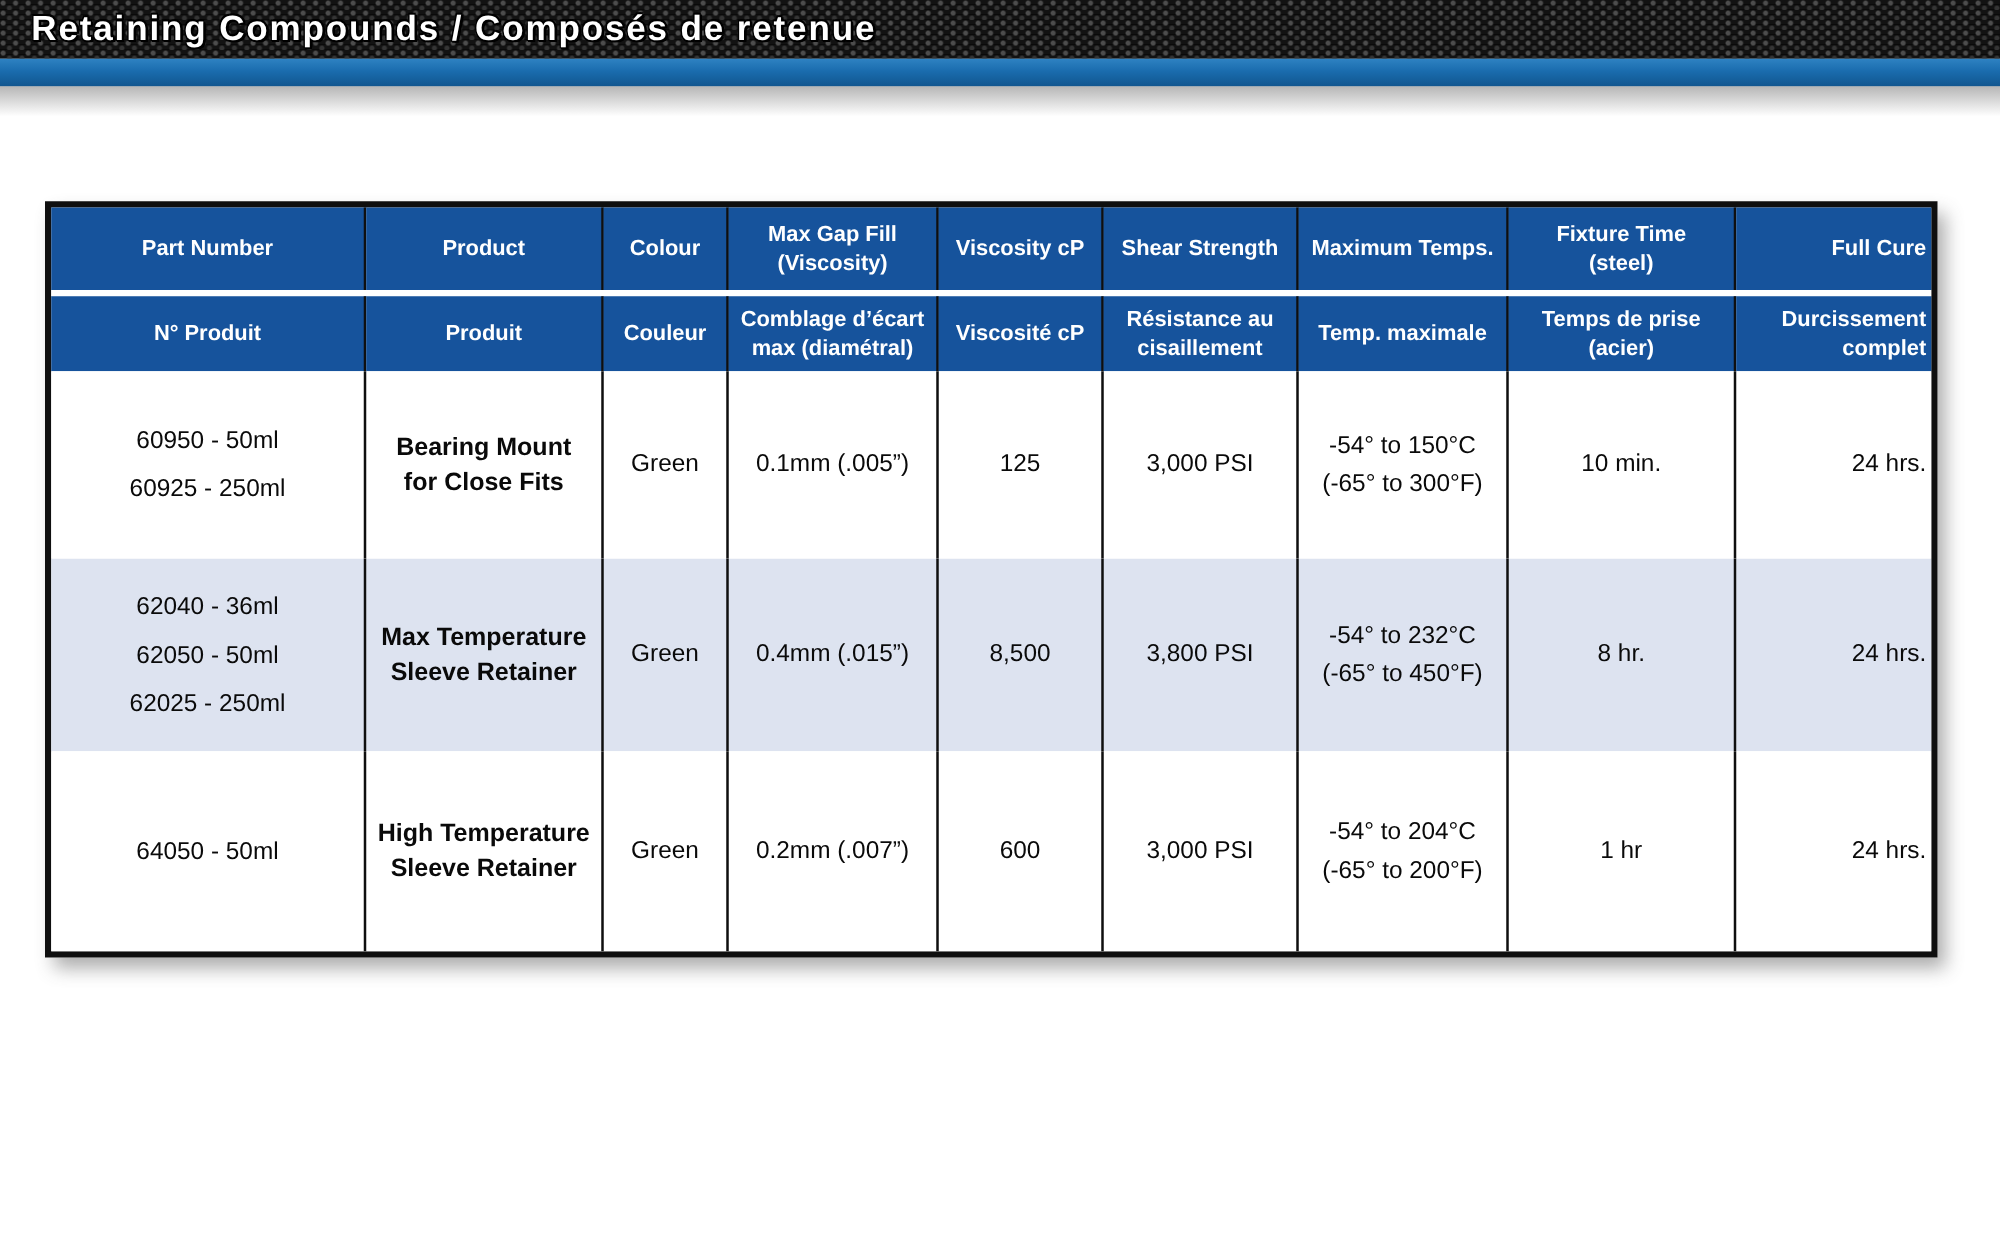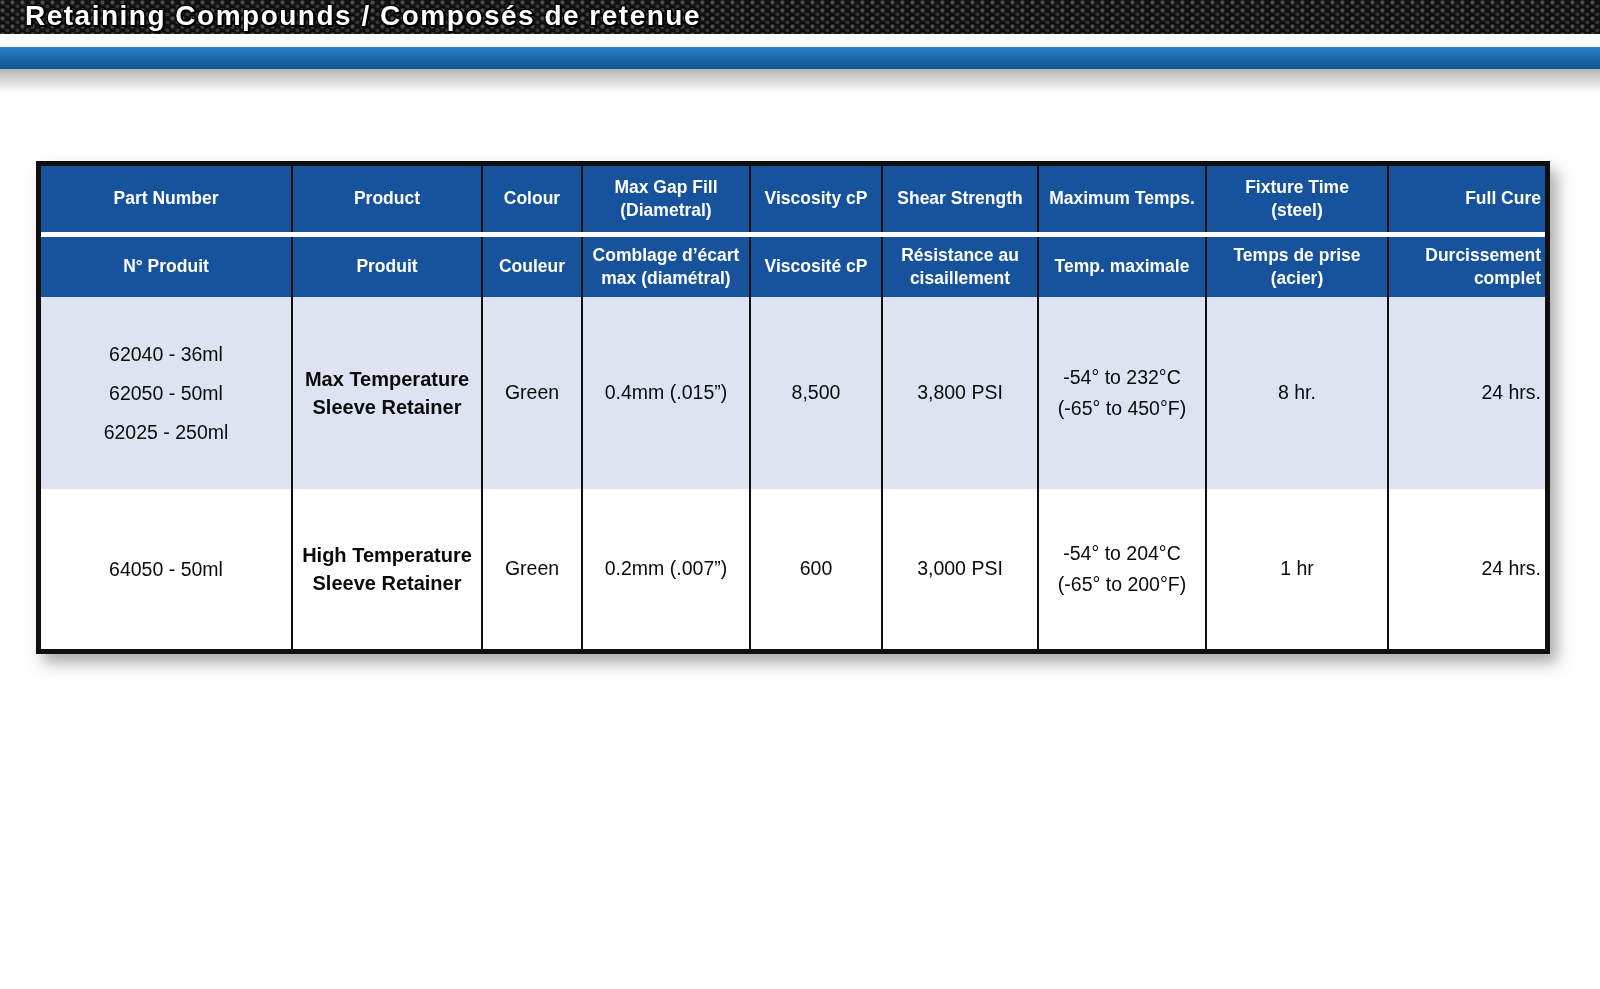--- a/index.html
+++ b/index.html
@@ -7,21 +7,21 @@
     width:1600px; height:989px;
     background:#ffffff;
     font-family:"Liberation Sans", sans-serif;
     position:relative;
     overflow:hidden;
   }
 
   
   .banner {
     position:absolute; top:0; left:0;
-    width:1600px; height:34px;
+    width:1600px; height:47px;
     background-color:#121212;
     background-image:
       radial-gradient(circle at 2.5px 2.5px, #4d4d4d 1.4px, rgba(0,0,0,0) 2.6px),
       radial-gradient(circle at 7.5px 6.5px, #353535 1.4px, rgba(0,0,0,0) 2.6px),
       repeating-linear-gradient(0deg, rgba(0,0,0,.45) 0 1px, rgba(255,255,255,0) 1px 4px);
     background-size:10px 8px, 10px 8px, 10px 8px;
   }
   .banner-title {
     position:absolute; left:25px; top:50%;
     transform:translateY(-54%);
@@ -76,21 +76,21 @@
   .spec tr.hdr-fr th { height:60px; }
   .spec tr.hdr-sep td {
     height:5px; background:#ffffff;
     border-right:none; padding:0;
   }
 
   .spec tbody td { font-size:19.5px; color:#0a0a0a; line-height:1.3; }
   .spec tbody tr.row-white { background:#ffffff; }
   .spec tbody tr.row-alt   { background:#dde3f0; }
   .spec tr.r1 td { height:150px; }
-  .spec tr.r2 td { height:192px; }
+  .spec tr.r2 td { height:154px; }
   .spec tr.r3 td { height:160px; }
   .spec tr.r4 td { height:114px; }
   .spec tr.r5 td { height:110px; }
 
   .spec td.c-part    { line-height:2.0; }
   .spec td.c-product { font-weight:bold; line-height:1.42; font-size:20px; }
   .spec td.c-temp    { line-height:1.6; }
 </style>
 </head>
 <body>
@@ -113,21 +113,21 @@
       <col style="width:168px">
         <col style="width:182px">
         <col>
     </colgroup>
     <thead>
       <tr class="hdr-en">
         <th>Part Number</th>
         <th>Product</th>
         <th>Colour</th>
         <th>Max Gap Fill
-(Diametral)</th>
+(Viscosity)</th>
         <th>Viscosity cP</th>
         <th>Shear Strength</th>
         <th>Maximum Temps.</th>
         <th>Fixture Time
 (steel)</th>
         <th>Full Cure</th>
       </tr>
       <tr class="hdr-sep">
         <td colspan="9"></td>
       </tr>
@@ -141,20 +141,34 @@
         <th>Résistance au
 cisaillement</th>
         <th>Temp. maximale</th>
         <th>Temps de prise
 (acier)</th>
         <th>Durcissement
 complet</th>
       </tr>
     </thead>
     <tbody>
+      <tr class="r1 row-white">
+        <td class="c-part">60950 - 50ml
+60925 - 250ml</td>
+        <td class="c-product">Bearing Mount
+for Close Fits</td>
+        <td class="c-colour">Green</td>
+        <td class="c-gap">0.1mm (.005”)</td>
+        <td class="c-visc">125</td>
+        <td class="c-shear">3,000 PSI</td>
+        <td class="c-temp">-54° to 150°C
+(-65° to 300°F)</td>
+        <td class="c-fix">10 min.</td>
+        <td class="c-cure">24 hrs.</td>
+      </tr>
       <tr class="r2 row-alt">
         <td class="c-part">62040 - 36ml
 62050 - 50ml
 62025 - 250ml</td>
         <td class="c-product">Max Temperature
 Sleeve Retainer</td>
         <td class="c-colour">Green</td>
         <td class="c-gap">0.4mm (.015”)</td>
         <td class="c-visc">8,500</td>
         <td class="c-shear">3,800 PSI</td>

